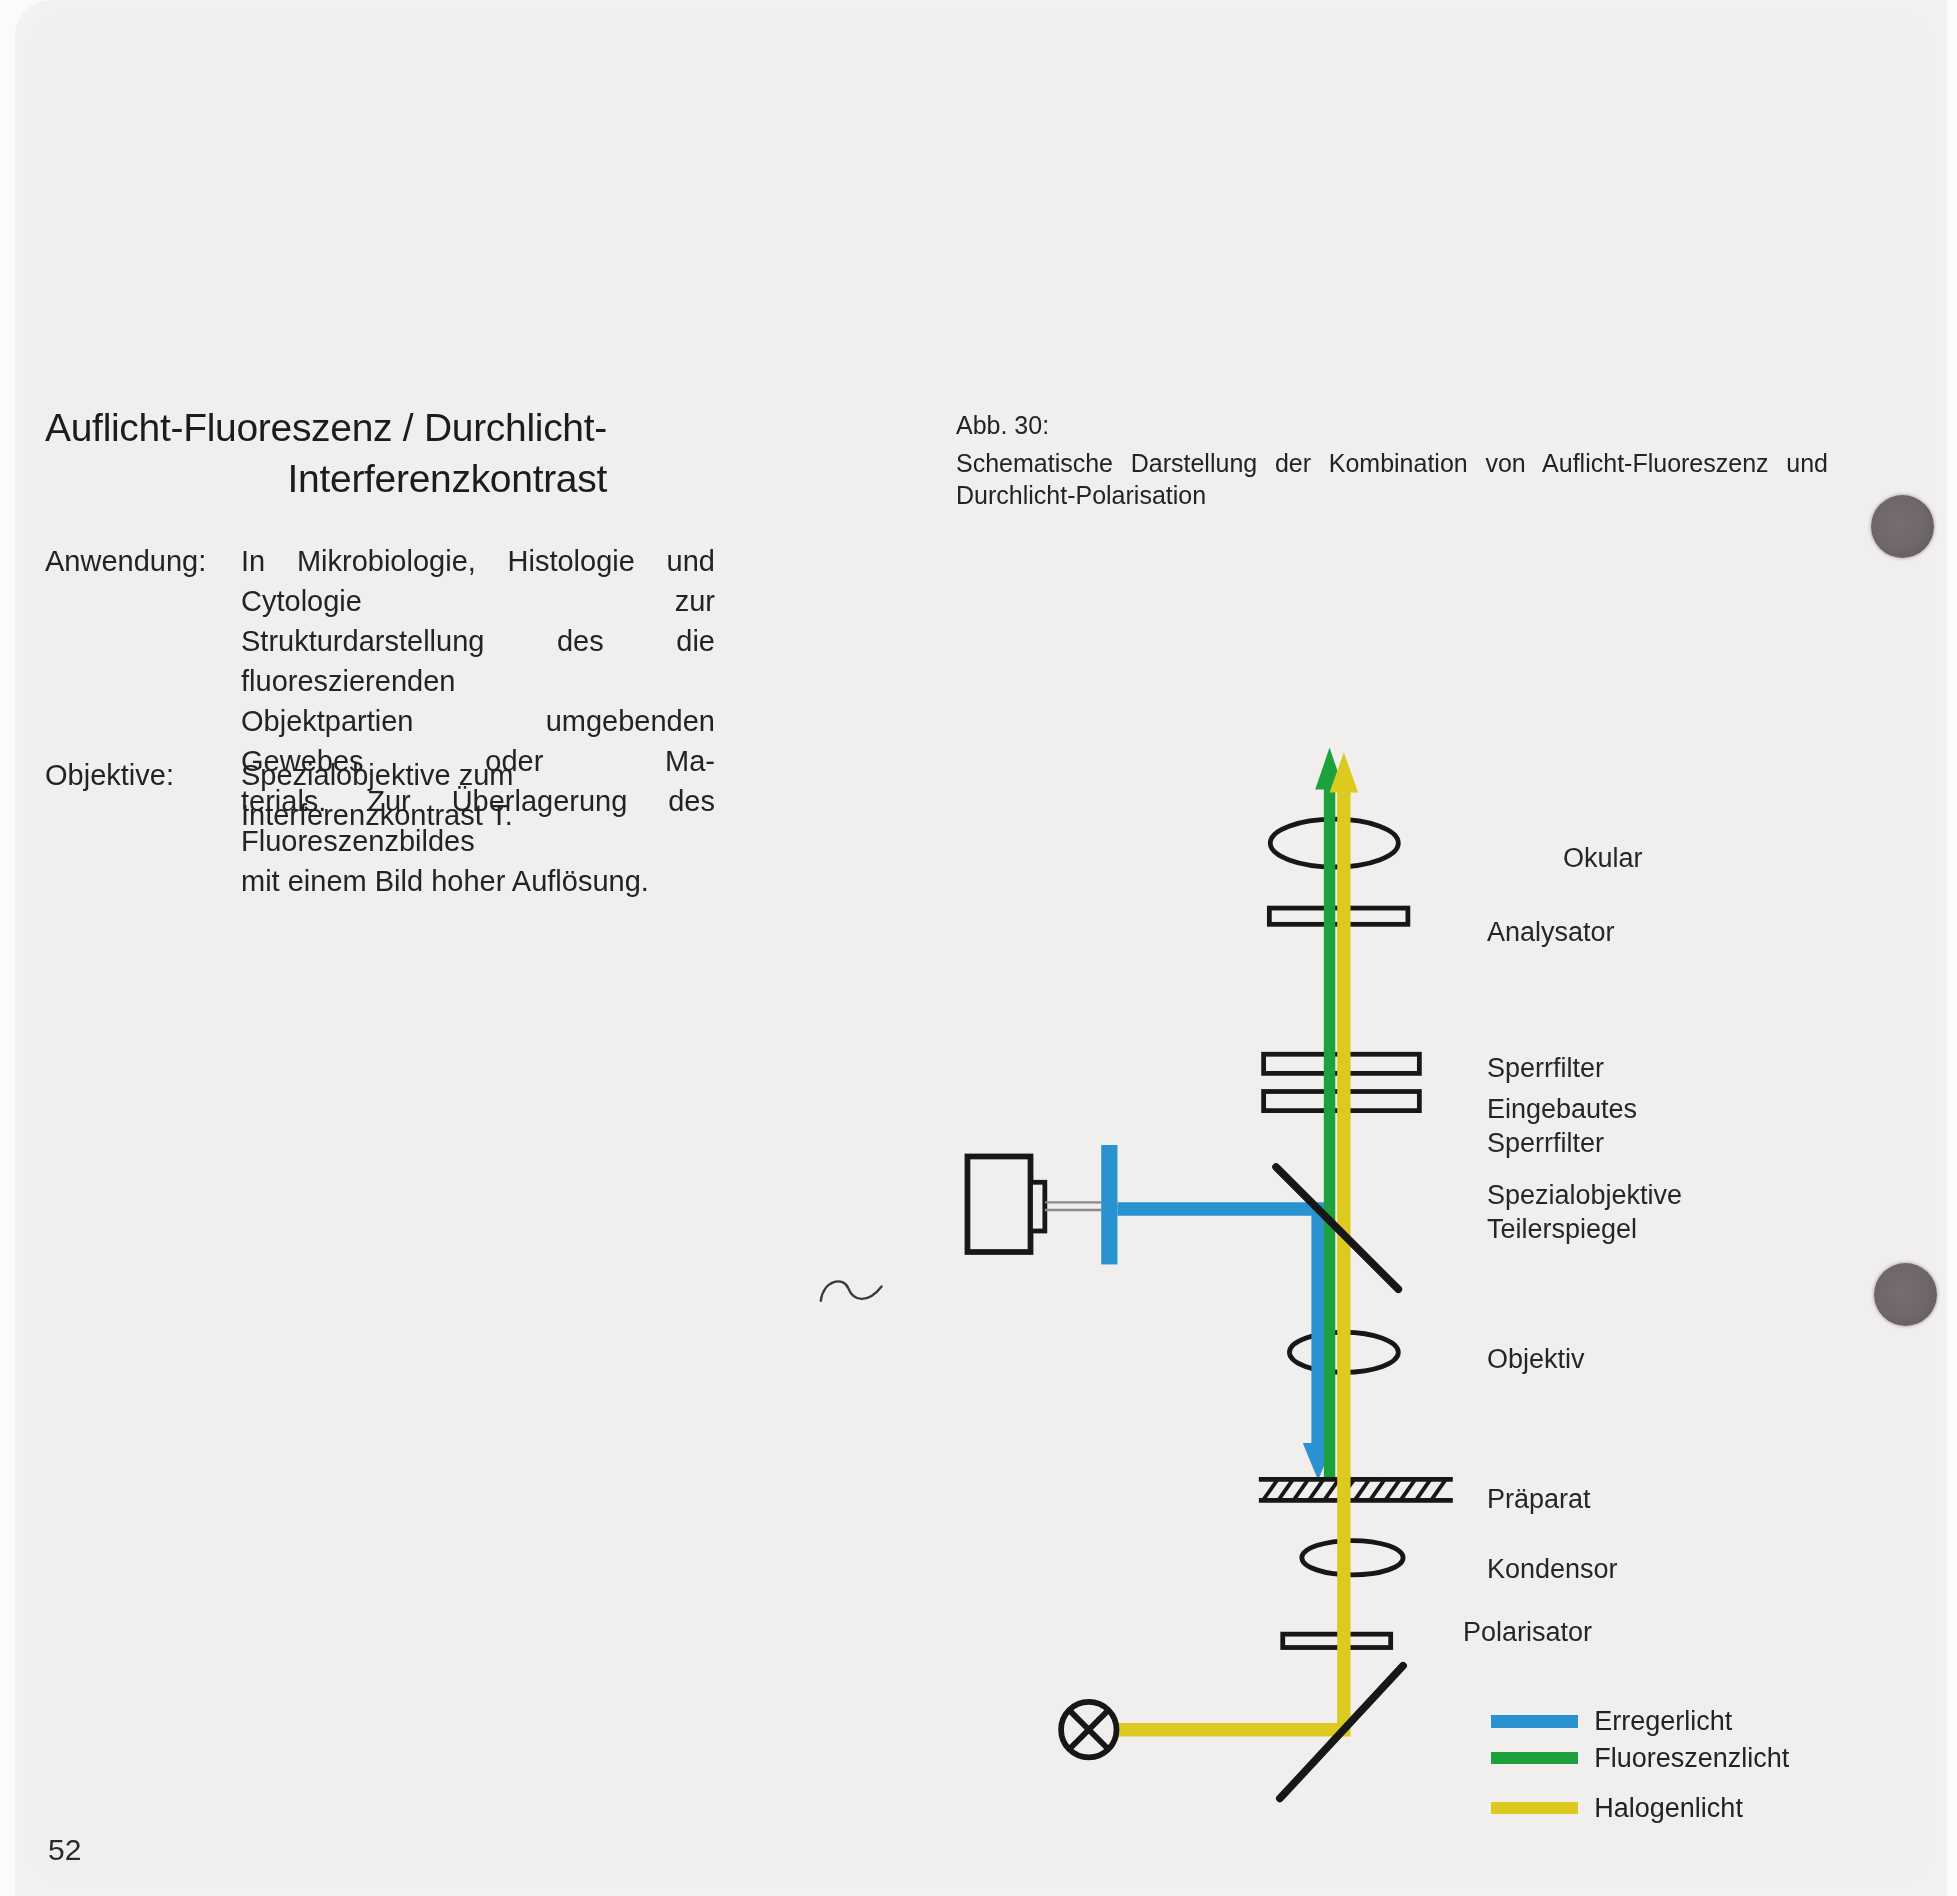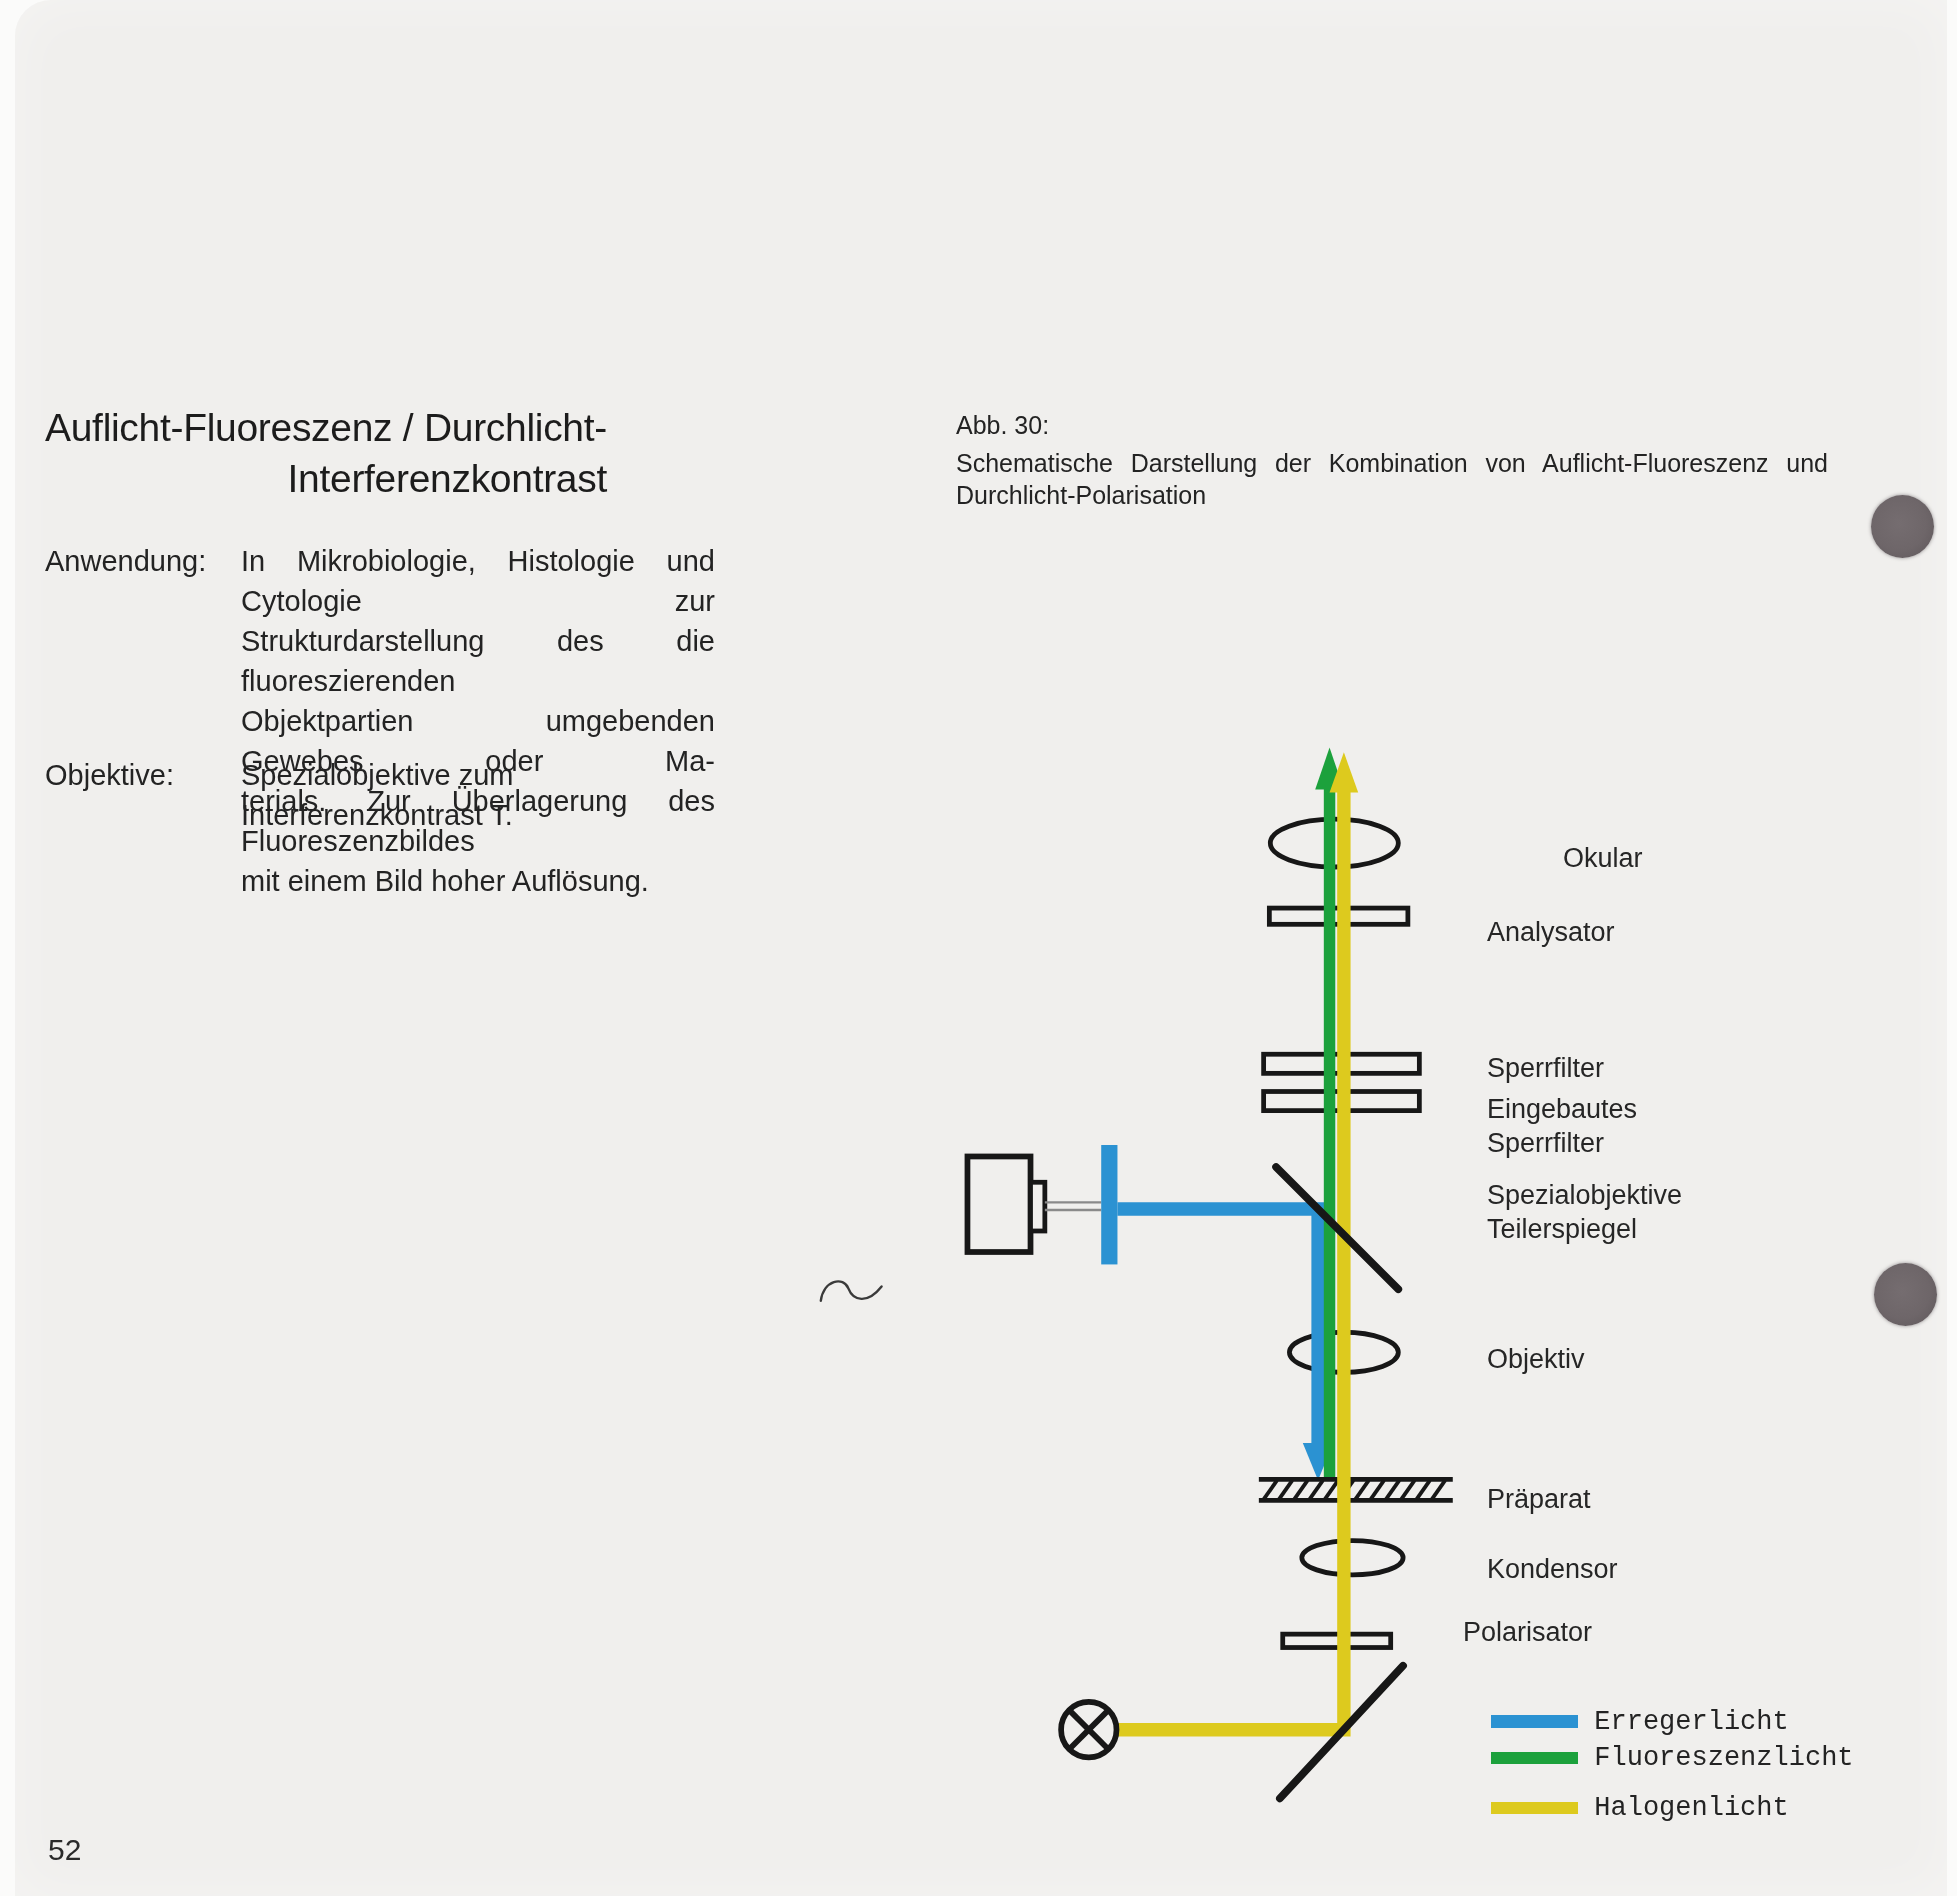--- a/index.html
+++ b/index.html
@@ -19,21 +19,21 @@
   .jlines div{text-align:justify;text-align-last:justify;}
   .jlines div:last-child{text-align-last:auto;}
   
   .caption{left:956px;top:409px;width:872px;font-size:25px;line-height:32px;}
   .caption .jlines{margin-top:6px;}
   
   .dlabel{font-size:27px;line-height:34px;white-space:pre-line;color:#262626;}
   
   .legend-row{display:flex;align-items:center;height:25px;}
   .legend-swatch{width:87px;height:12.4px;margin-right:16.3px;flex:0 0 auto;}
-  .legend-label{font-size:27px;font-family:Liberation Mono, monospace;}
+  .legend-label{font-size:27px;}
   
   .hole{width:63px;height:63px;border-radius:50%;
         background:radial-gradient(circle at 45% 45%, #756d70 0%, #6e6669 55%, #5d5659 100%);
         box-shadow:0 0 3.8px rgba(80,75,78,.6);}
   .pagenum{left:48px;top:1833px;font-size:30px;color:#2a2a2a;}
   svg{display:block;}
 </style>
 </head>
 <body>
 

